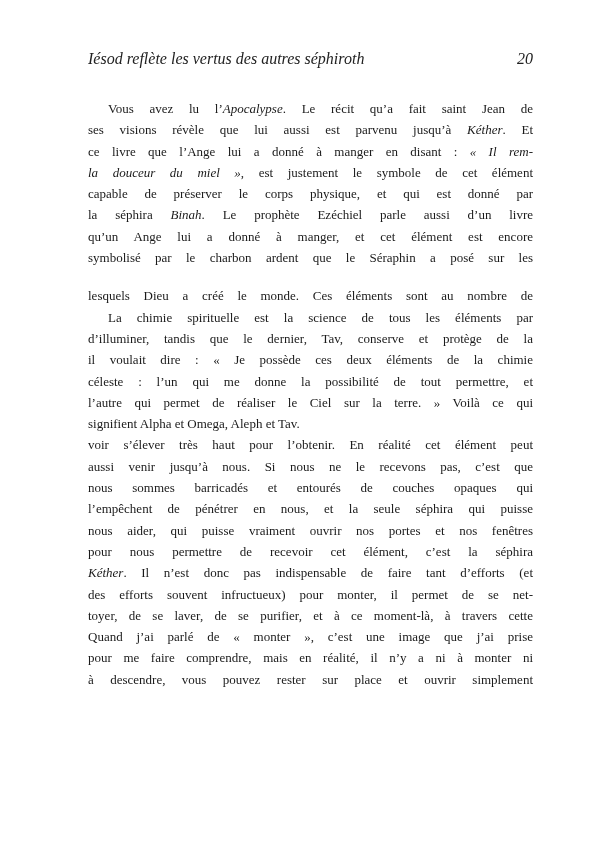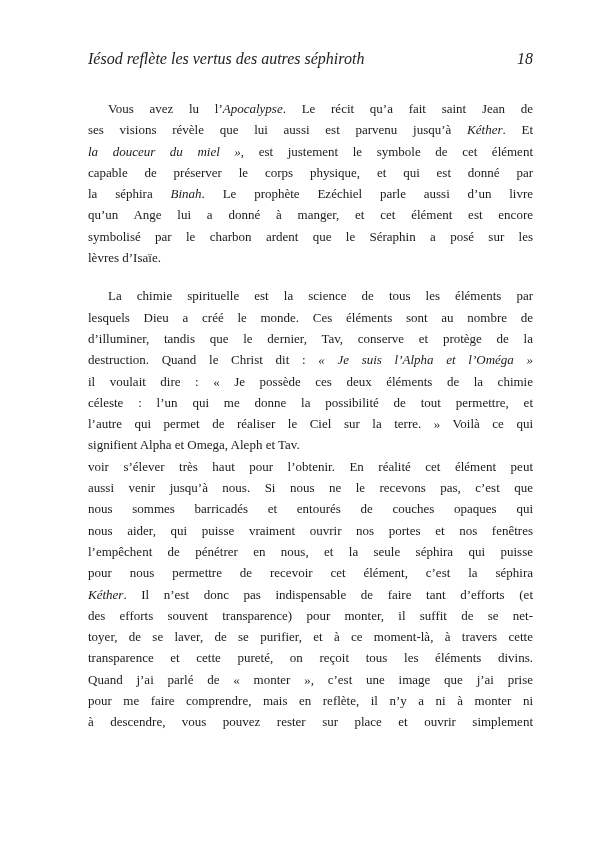--- a/index.html
+++ b/index.html
@@ -28,53 +28,51 @@
   .body-text p { text-indent: 0; }
   em { font-style: italic; }
   .ul { text-decoration: underline; }
 </style>
 </head>
 <body>
 
 <div class="page">
   <div class="running-head">
     <span class="title">Iésod reflète les vertus des autres séphiroth</span>
-    <span class="folio">18</span>
+    <span class="folio">20</span>
   </div>
 
   <div class="body-text">
     <p>
         <span class="line indent">Vous avez lu l’<em>Apocalypse</em>. Le récit qu’a fait saint Jean de</span>
         <span class="line">ses visions révèle que lui aussi est parvenu jusqu’à <em>Kéther</em>. Et</span>
+        <span class="line">ce livre que l’Ange lui a donné à manger en disant : <em>« Il rem-</em></span>
         <span class="line"><em>la douceur du miel »</em>, est justement le symbole de cet élément</span>
         <span class="line">capable de préserver le corps physique, et qui est donné par</span>
         <span class="line">la séphira <em>Binah</em>. Le prophète Ezéchiel parle aussi d’un livre</span>
         <span class="line">qu’un Ange lui a donné à manger, et cet élément est encore</span>
         <span class="line">symbolisé par le charbon ardent que le Séraphin a posé sur les</span>
-        <span class="line last">lèvres d’Isaïe.</span>
       </p>
     <p class="gap-before">
+        <span class="line">lesquels Dieu a créé le monde. Ces éléments sont au nombre de</span>
         <span class="line indent">La chimie spirituelle est la science de tous les éléments par</span>
-        <span class="line">lesquels Dieu a créé le monde. Ces éléments sont au nombre de</span>
         <span class="line">d’illuminer, tandis que le dernier, Tav, conserve et protège de la</span>
-        <span class="line">destruction. Quand le Christ dit : <em>« Je suis l’Alpha et l’Oméga »</em></span>
         <span class="line">il voulait dire : « Je possède ces deux éléments de la chimie</span>
         <span class="line">céleste : l’un qui me donne la possibilité de tout permettre, et</span>
         <span class="line">l’autre qui permet de réaliser le Ciel sur la terre. » Voilà ce qui</span>
         <span class="line last">signifient Alpha et Omega, Aleph et Tav.</span>
       </p>
     <p>
         <span class="line">voir s’élever très haut pour l’obtenir. En réalité cet élément peut</span>
         <span class="line">aussi venir jusqu’à nous. Si nous ne le recevons pas, c’est que</span>
         <span class="line">nous sommes barricadés et entourés de couches opaques qui</span>
+        <span class="line">l’empêchent de pénétrer en nous, et la seule séphira qui puisse</span>
         <span class="line">nous aider, qui puisse vraiment ouvrir nos portes et nos fenêtres</span>
-        <span class="line">l’empêchent de pénétrer en nous, et la seule séphira qui puisse</span>
         <span class="line">pour nous permettre de recevoir cet élément, c’est la séphira</span>
         <span class="line"><em>Kéther</em>. Il n’est donc pas indispensable de faire tant d’efforts (et</span>
-        <span class="line">des efforts souvent transparence) pour monter, il suffit de se net-</span>
+        <span class="line">des efforts souvent infructueux) pour monter, il permet de se net-</span>
         <span class="line">toyer, de se laver, de se purifier, et à ce moment-là, à travers cette</span>
-        <span class="line">transparence et cette pureté, on reçoit tous les éléments divins.</span>
         <span class="line">Quand j’ai parlé de « monter », c’est une image que j’ai prise</span>
-        <span class="line">pour me faire comprendre, mais en reflète, il n’y a ni à monter ni</span>
+        <span class="line">pour me faire comprendre, mais en réalité, il n’y a ni à monter ni</span>
         <span class="line">à descendre, vous pouvez rester sur place et ouvrir simplement</span>
       </p>
   </div>
 </div>
 
 </body></html>

